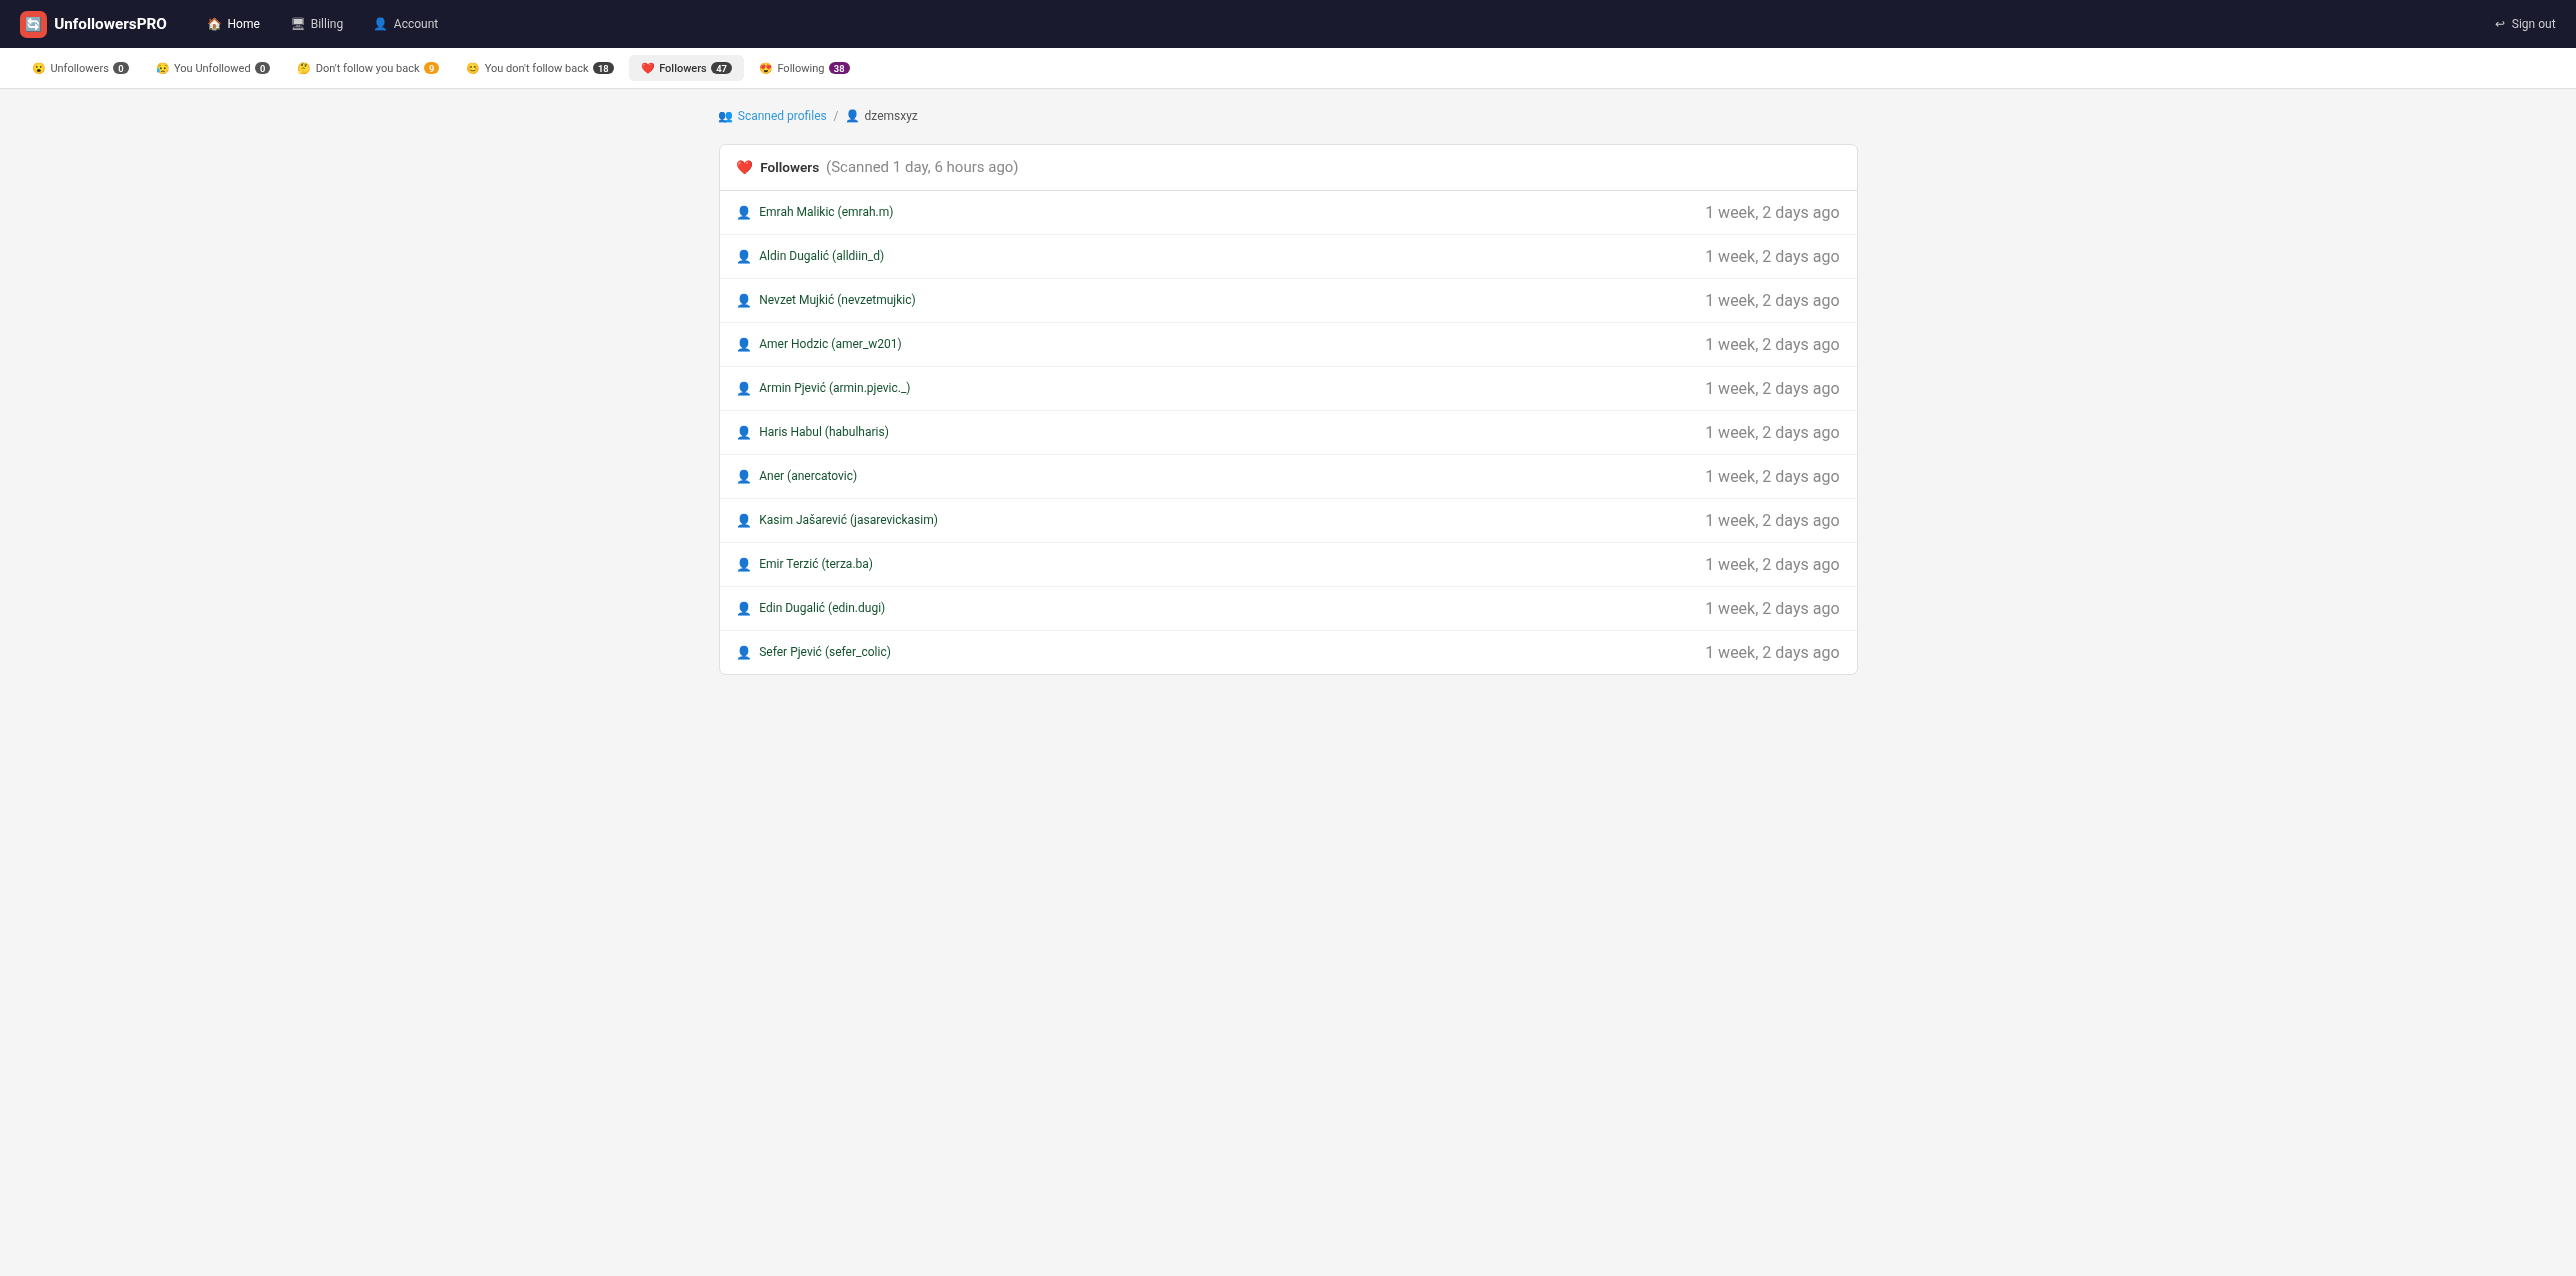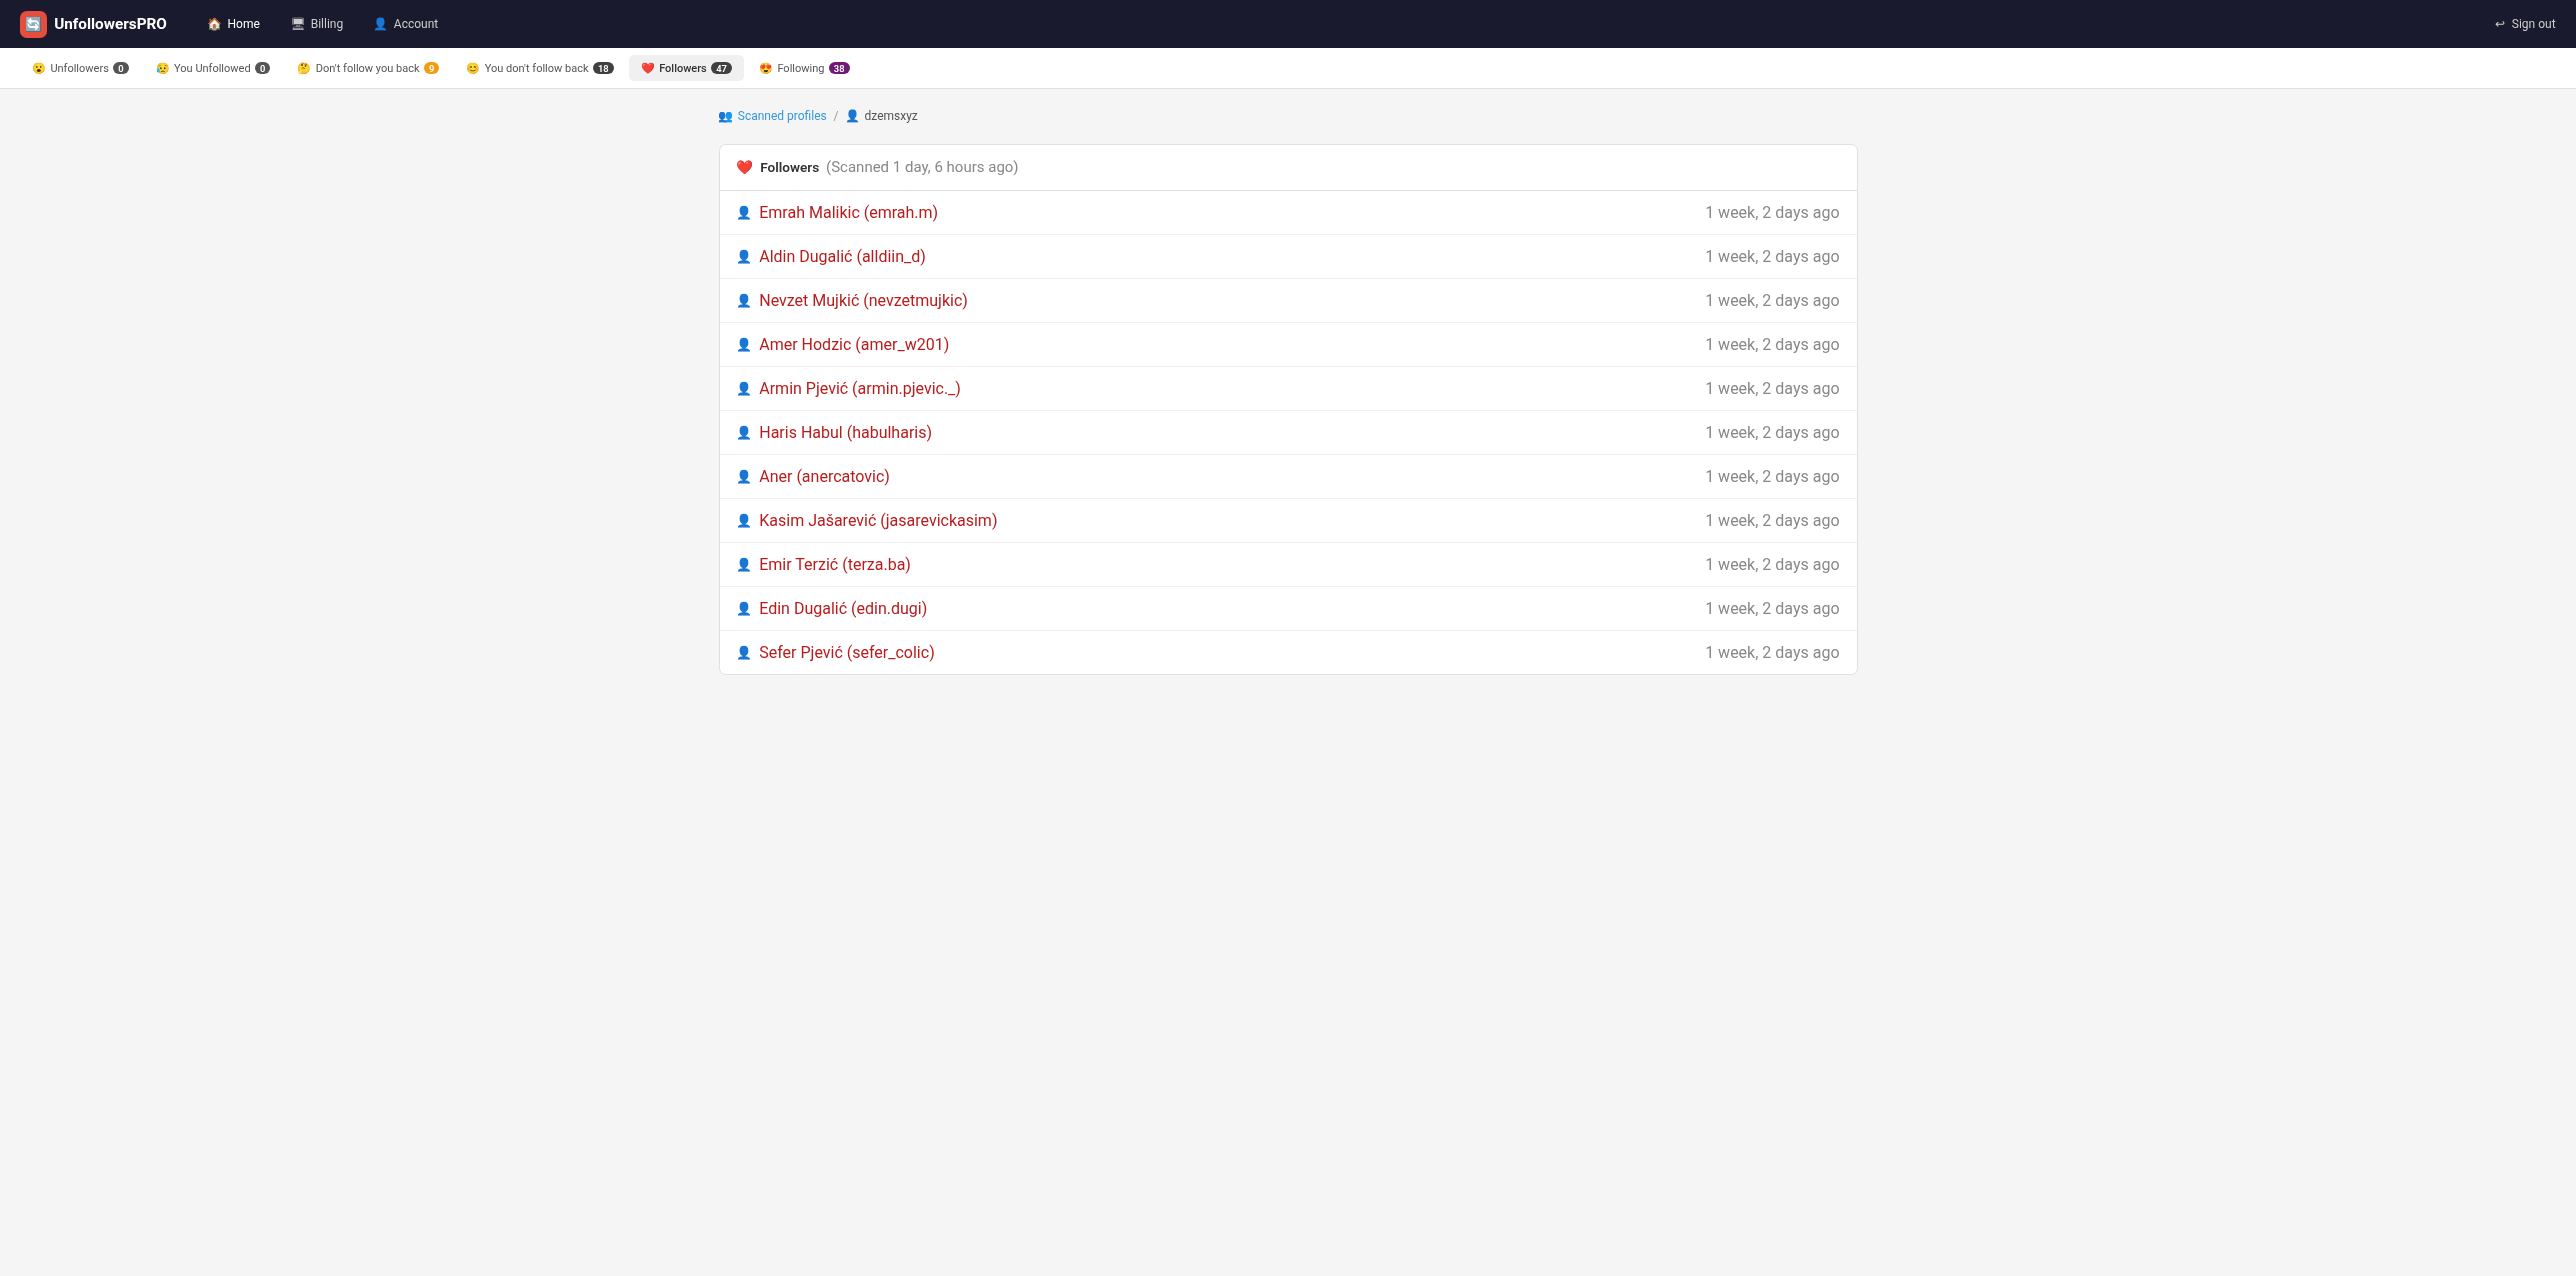--- a/index.html
+++ b/index.html
@@ -159,23 +159,23 @@
     .list-item-left {
       display: flex;
       align-items: center;
       gap: 6.8px;
     }
     .user-icon {
       color: #aaa;
       font-size: 12.8px;
     }
     .user-link {
-      color: #b91c1c;
+      color: #14532d;
       text-decoration: none;
-      font-size: 16px;
+      font-size: 12px;
     }
     .list-item-time {
       color: #888;
       font-size: 16px;
     }
   </style>
 </head>
 <body>
 
 <nav class="navbar">

